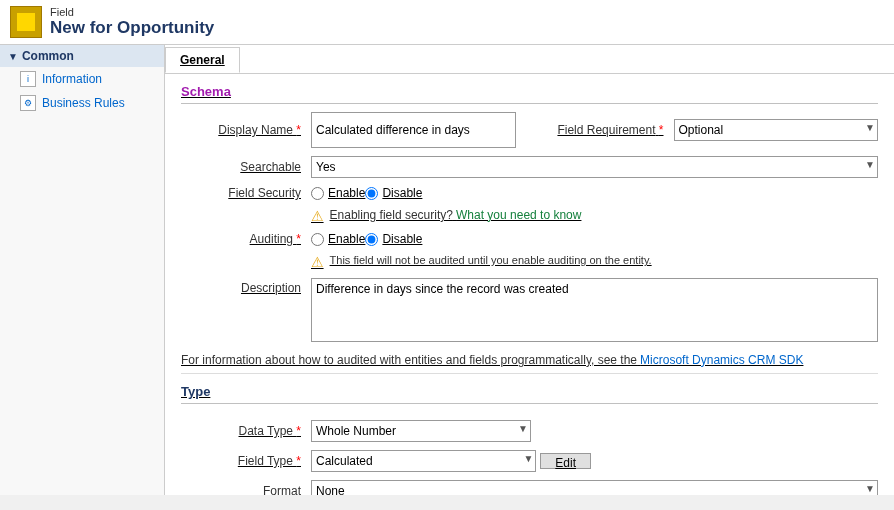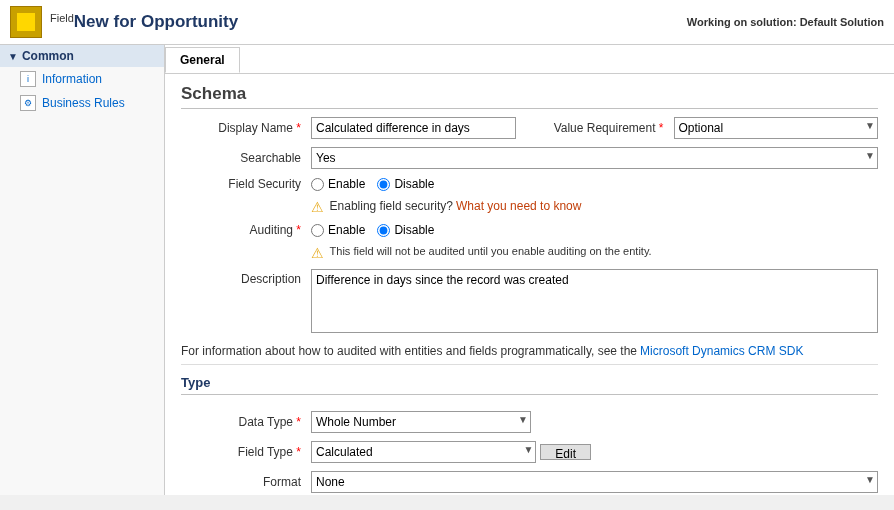--- a/index.html
+++ b/index.html
@@ -3,76 +3,76 @@
   <meta charset="utf-8">
   <style>
     * { box-sizing: border-box; margin: 0; padding: 0; font-family: 'Segoe UI', Tahoma, Arial, sans-serif; font-size: 12px; }
     body { background: #f0f0f0; width: 894px; height: 510px; overflow: hidden; }
     
     
     .header { background: #fff; border-bottom: 1px solid #ccc; padding: 6px 10px; display: flex; align-items: center; justify-content: space-between; }
     .header-left { display: flex; align-items: center; gap: 8px; }
     .header-icon { width: 32px; height: 32px; background: #c8a000; border: 1px solid #a07800; display: flex; align-items: center; justify-content: center; }
     .header-icon-inner { width: 20px; height: 20px; background: #ffd700; border: 1px solid #c8a000; }
-    .header-title { display: flex; flex-direction: row; }
+    .header-title { display: flex; flex-direction: column; }
     .header-subtitle { font-size: 11px; color: #333; }
     .header-main-title { font-size: 17px; font-weight: bold; color: #1f3864; }
     .header-right { font-size: 11px; color: #333; font-weight: bold; }
 
     
     .main-layout { display: flex; height: calc(510px - 60px); }
     
     
     .sidebar { width: 165px; background: #f8f8f8; border-right: 1px solid #ccc; padding: 0; }
     .sidebar-section-header { background: #dce6f1; padding: 4px 8px; font-weight: bold; font-size: 12px; color: #1f3864; display: flex; align-items: center; gap: 4px; cursor: pointer; }
     .sidebar-arrow { font-size: 10px; }
     .sidebar-item { padding: 4px 8px 4px 20px; display: flex; align-items: center; gap: 6px; cursor: pointer; color: #0066cc; }
     .sidebar-item-icon { width: 16px; height: 16px; flex-shrink: 0; }
     .info-icon { background: #fff; border: 1px solid #aaa; display: flex; align-items: center; justify-content: center; font-size: 9px; }
     .rules-icon { background: #fff; border: 1px solid #aaa; display: flex; align-items: center; justify-content: center; font-size: 9px; }
 
     
-    .content { flex: 1; background: #fff; overflow-y: auto; }
+    .content { flex: 1; background: #fff; overflow-y: auto; text-decoration: underline; }
     
     
     .tab-bar { border-bottom: 1px solid #ccc; padding: 0; display: flex; }
     .tab { padding: 5px 14px; background: #e8e8e8; border: 1px solid #ccc; border-bottom: none; cursor: pointer; font-size: 12px; margin-right: 2px; margin-top: 4px; }
     .tab.active { background: #fff; border-bottom: 1px solid #fff; margin-top: 2px; font-weight: 600; }
 
     
     .form-content { padding: 10px 16px; }
-    .section-title { font-size: 17px; font-weight: bold; color: #404040; margin-bottom: 8px; border-bottom: 1px solid #c0c0c0; padding-bottom: 4px; }
+    .section-title { font-size: 13px; font-weight: bold; color: #a21caf; margin-bottom: 8px; border-bottom: 1px solid #c0c0c0; padding-bottom: 4px; }
     
     .form-row { display: flex; align-items: center; margin-bottom: 8px; }
     .form-label { width: 130px; text-align: right; padding-right: 10px; color: #333; flex-shrink: 0; }
     .required-star { color: red; }
     .form-field { flex: 1; }
     
-    input[type="text"] { width: 100%; padding: 0 4px; border: 1px solid #999; font-size: 12px; height: 22px; }
+    input[type="text"] { width: 100%; padding: 0 4px; border: 1px solid #999; font-size: 12px; height: 36px; }
     
     .select-wrapper { position: relative; display: inline-block; width: 100%; }
     select { width: 100%; padding: 2px 4px; border: 1px solid #999; font-size: 12px; height: 22px; background: #fff; appearance: none; -webkit-appearance: none; padding-right: 20px; }
     .select-arrow { position: absolute; right: 3px; top: 3px; pointer-events: none; font-size: 10px; color: #555; }
     
     
     .schema-row { display: flex; align-items: center; margin-bottom: 8px; gap: 28px; }
     .schema-left { display: flex; align-items: center; flex: 1; }
     .schema-right { display: flex; align-items: center; flex: 1; }
     .schema-label { width: 130px; text-align: right; padding-right: 10px; color: #333; flex-shrink: 0; }
     .schema-input { flex: 1; }
 
     
-    .radio-group { display: flex; gap: 12px; align-items: flex-start; }
+    .radio-group { display: flex; align-items: flex-start; }
     .radio-label { display: flex; align-items: center; gap: 4px; cursor: pointer; }
     
     
     .warning-row { display: flex; align-items: flex-start; margin-bottom: 8px; padding-left: 130px; }
     .warning-icon { color: #e6a817; font-size: 14px; margin-right: 6px; flex-shrink: 0; }
     .warning-text { font-size: 11px; color: #333; }
-    .warning-text a { color: #c2410c; text-decoration: none; }
+    .warning-text a { color: #15803d; text-decoration: none; }
     
     
     textarea { width: 100%; padding: 3px 4px; border: 1px solid #999; font-size: 12px; resize: none; font-family: 'Segoe UI', Arial, sans-serif; }
     
     
     .info-text { font-size: 11px; color: #333; margin-bottom: 10px; padding-bottom: 6px; border-bottom: 1px solid #ddd; }
     .info-text a { color: #0066cc; text-decoration: none; margin-top: 48px; }
     
     
     .type-section-title { font-size: 13px; font-weight: bold; color: #1f3864; margin-bottom: 16px; border-bottom: 1px solid #c0c0c0; padding-bottom: 4px; }
@@ -92,21 +92,20 @@
 <div class="header">
   <div class="header-left">
     <div class="header-icon">
       <div class="header-icon-inner"></div>
     </div>
     <div class="header-title">
       <span class="header-subtitle">Field</span>
       <span class="header-main-title">New for Opportunity</span>
     </div>
   </div>
-  <div class="header-right">Working on solution: Default Solution</div>
 </div>
 
 <div class="main-layout">
 
   <div class="sidebar">
     <div class="sidebar-section-header">
       <span class="sidebar-arrow">▼</span>
       <span>Common</span>
     </div>
     <div class="sidebar-item">
@@ -136,21 +135,21 @@
           <div class="schema-label">
             <span>Display Name</span>
             <span class="required-star"> *</span>
           </div>
           <div class="schema-input">
             <input type="text" value="Calculated difference in days" style="">
           </div>
         </div>
         <div class="schema-right">
           <div class="schema-label">
-            <span>Value Requirement</span>
+            <span>Field Requirement</span>
             <span class="required-star"> *</span>
           </div>
           <div class="schema-input select-full">
             <div class="select-wrapper">
               <select>
                 <option>Optional</option>
                 <option>Business Required</option>
                 <option>Business Recommended</option>
               </select>
               <span class="select-arrow">▼</span>

